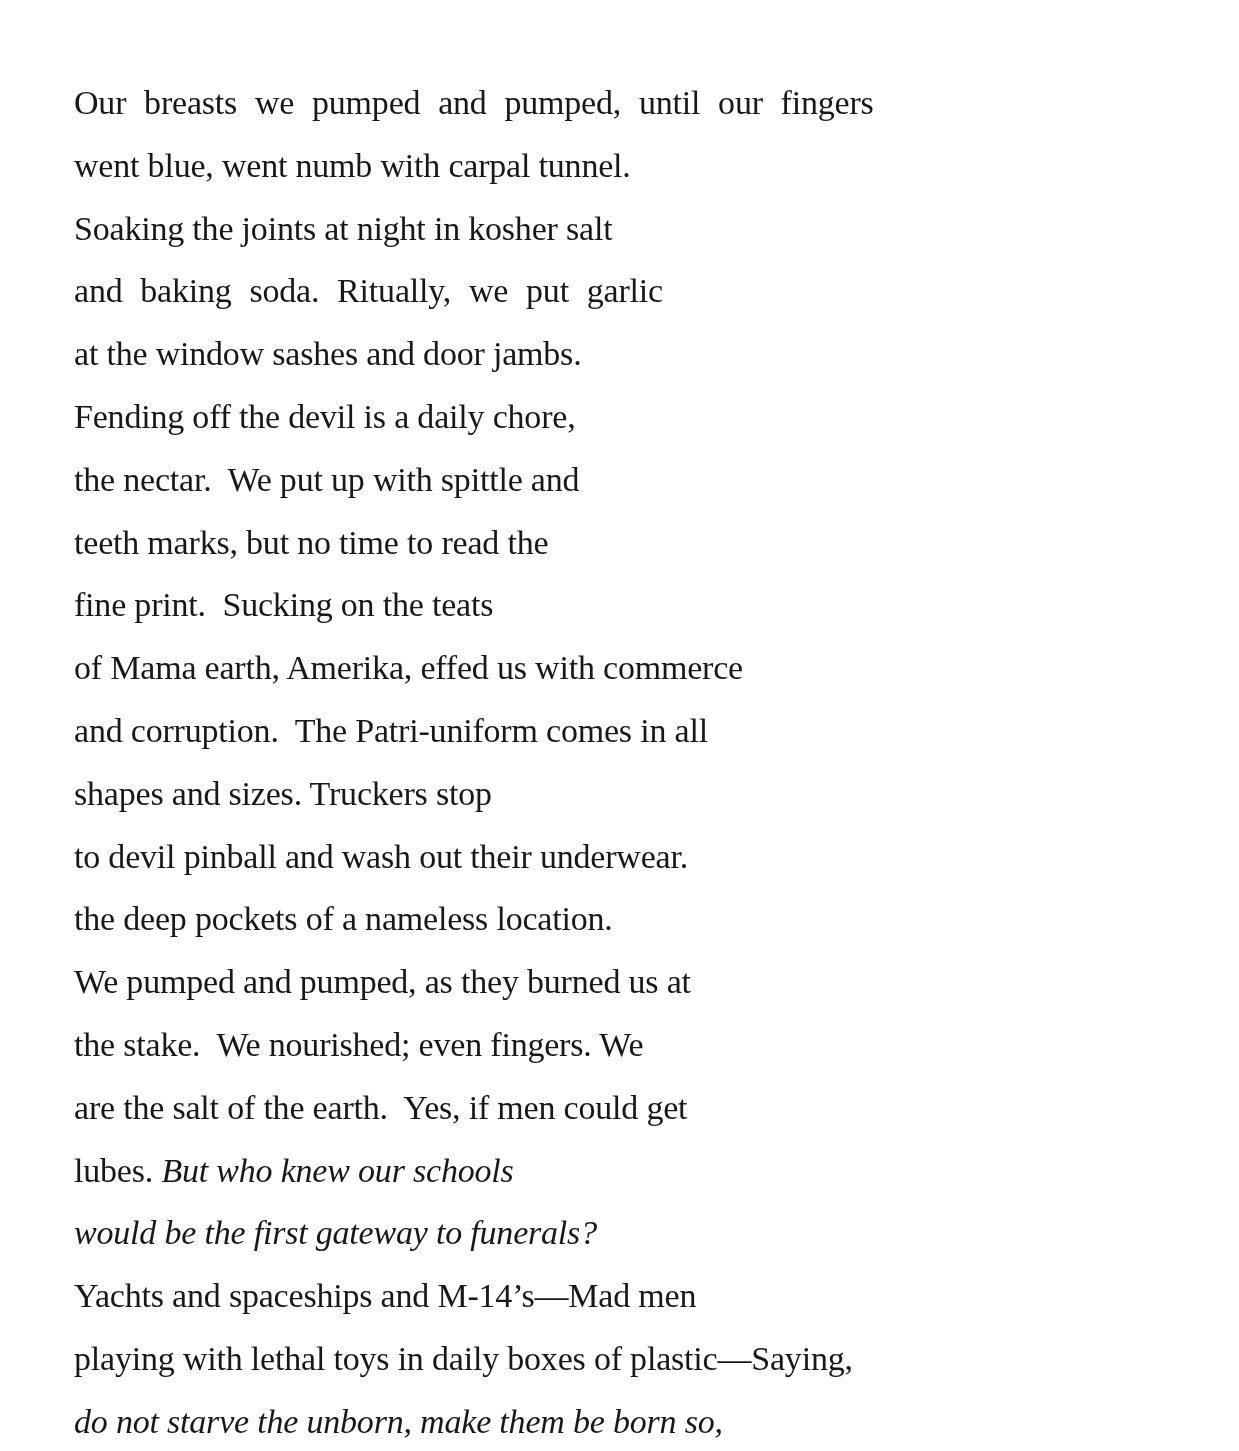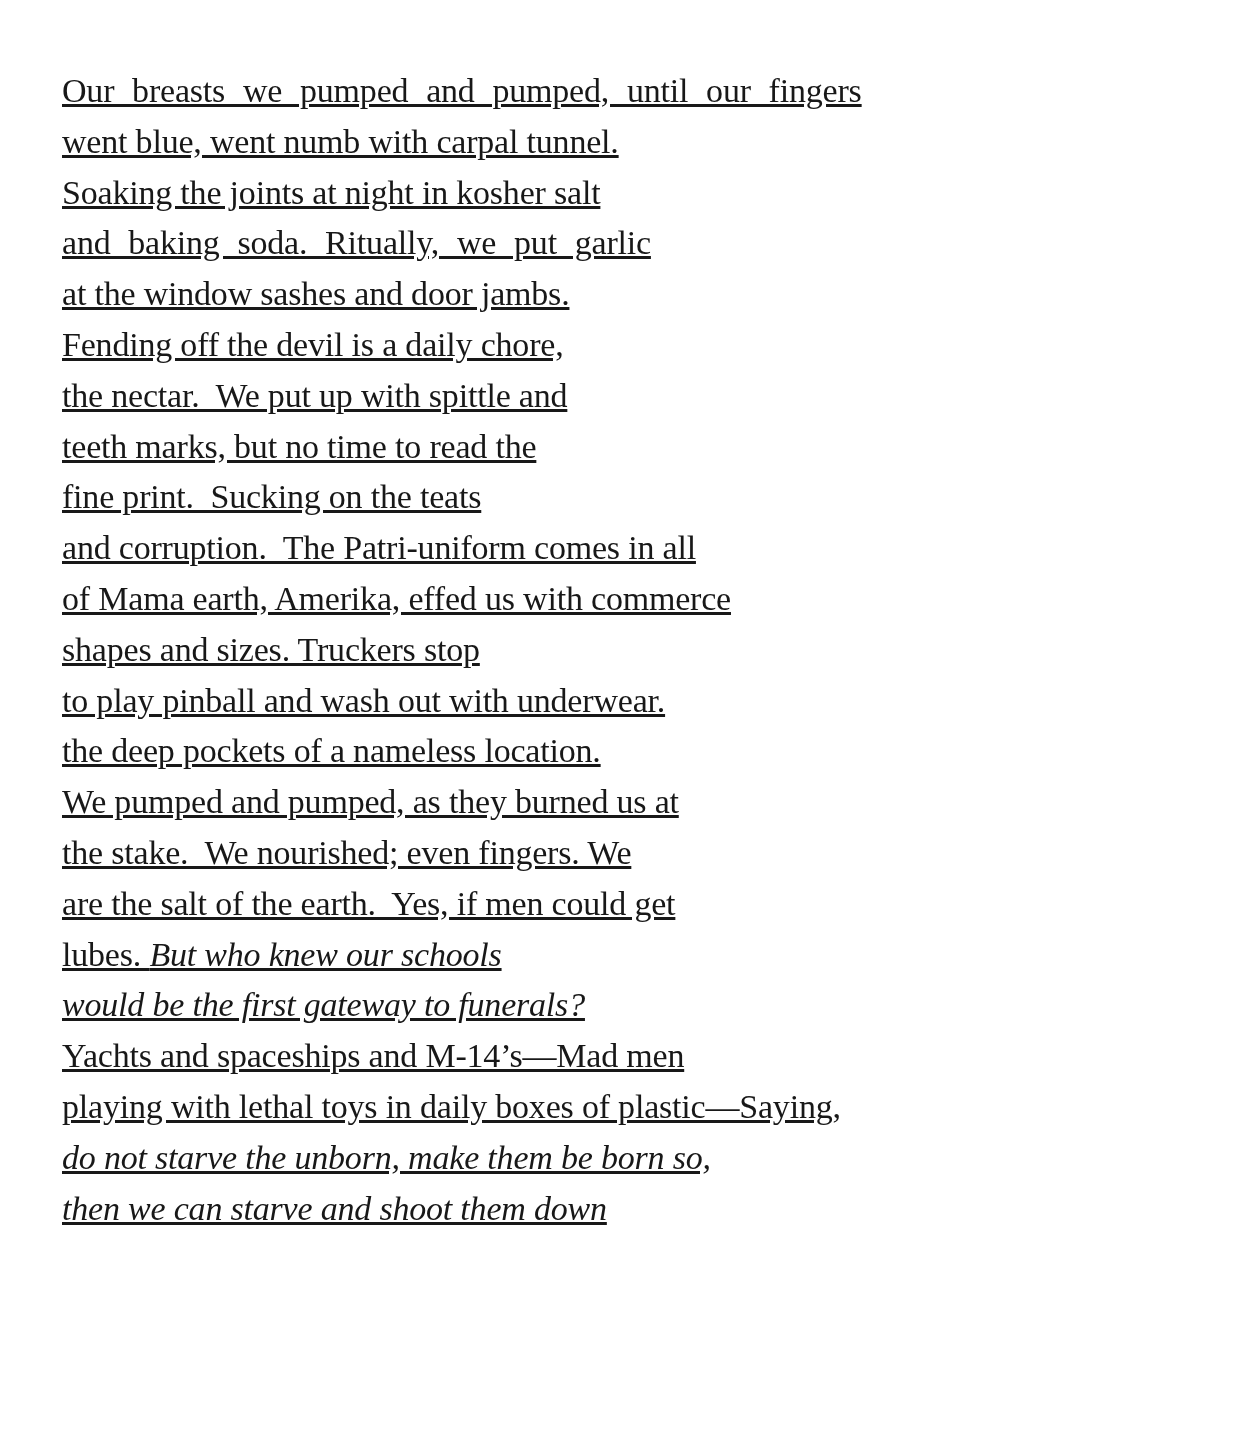--- a/index.html
+++ b/index.html
@@ -18,24 +18,23 @@
   }
   .poem {
     padding: 66px 40px 0 62px;
     font-family: "Liberation Serif", "DejaVu Serif", serif;
     font-size: 34px;
     line-height: 50.8px;
     color: #181818;
     letter-spacing: -0.2px;
   }
   .poem p.line {
-    margin: 0;
+    margin: 12px;
     padding: 0;
     white-space: pre-wrap; 
-    text-decoration: underline;
   }
   .poem p.line.wide {
     word-spacing: 0.28em; 
   }
   .poem span.seg.italic {
     font-style: italic;
   }
 </style>
 </head>
 <body>
@@ -44,24 +43,24 @@
   <article class="poem" id="poem">
       <p class="line wide"><span class="seg">Our breasts we pumped and pumped, until our fingers</span></p>
       <p class="line"><span class="seg">went blue, went numb with carpal tunnel.</span></p>
       <p class="line"><span class="seg">Soaking the joints at night in kosher salt</span></p>
       <p class="line wide"><span class="seg">and baking soda. Ritually, we put garlic</span></p>
       <p class="line"><span class="seg">at the window sashes and door jambs.</span></p>
       <p class="line"><span class="seg">Fending off the devil is a daily chore,</span></p>
       <p class="line"><span class="seg">the nectar.  We put up with spittle and</span></p>
       <p class="line"><span class="seg">teeth marks, but no time to read the</span></p>
       <p class="line"><span class="seg">fine print.  Sucking on the teats</span></p>
+      <p class="line"><span class="seg">of Mama earth, Amerika, effed us with commerce</span></p>
       <p class="line"><span class="seg">and corruption.  The Patri-uniform comes in all</span></p>
-      <p class="line"><span class="seg">of Mama earth, Amerika, effed us with commerce</span></p>
       <p class="line"><span class="seg">shapes and sizes. Truckers stop</span></p>
-      <p class="line"><span class="seg">to play pinball and wash out with underwear.</span></p>
+      <p class="line"><span class="seg">to devil pinball and wash out their underwear.</span></p>
       <p class="line"><span class="seg">the deep pockets of a nameless location.</span></p>
       <p class="line"><span class="seg">We pumped and pumped, as they burned us at</span></p>
       <p class="line"><span class="seg">the stake.  We nourished; even fingers. We</span></p>
       <p class="line"><span class="seg">are the salt of the earth.  Yes, if men could get</span></p>
       <p class="line"><span class="seg">lubes. </span><span class="seg italic">But who knew our schools</span></p>
       <p class="line"><span class="seg italic">would be the first gateway to funerals?</span></p>
       <p class="line"><span class="seg">Yachts and spaceships and M-14’s—Mad men</span></p>
       <p class="line"><span class="seg">playing with lethal toys in daily boxes of plastic—Saying,</span></p>
       <p class="line"><span class="seg italic">do not starve the unborn, make them be born so,</span></p>
       <p class="line"><span class="seg italic">then we can starve and shoot them down</span></p>

